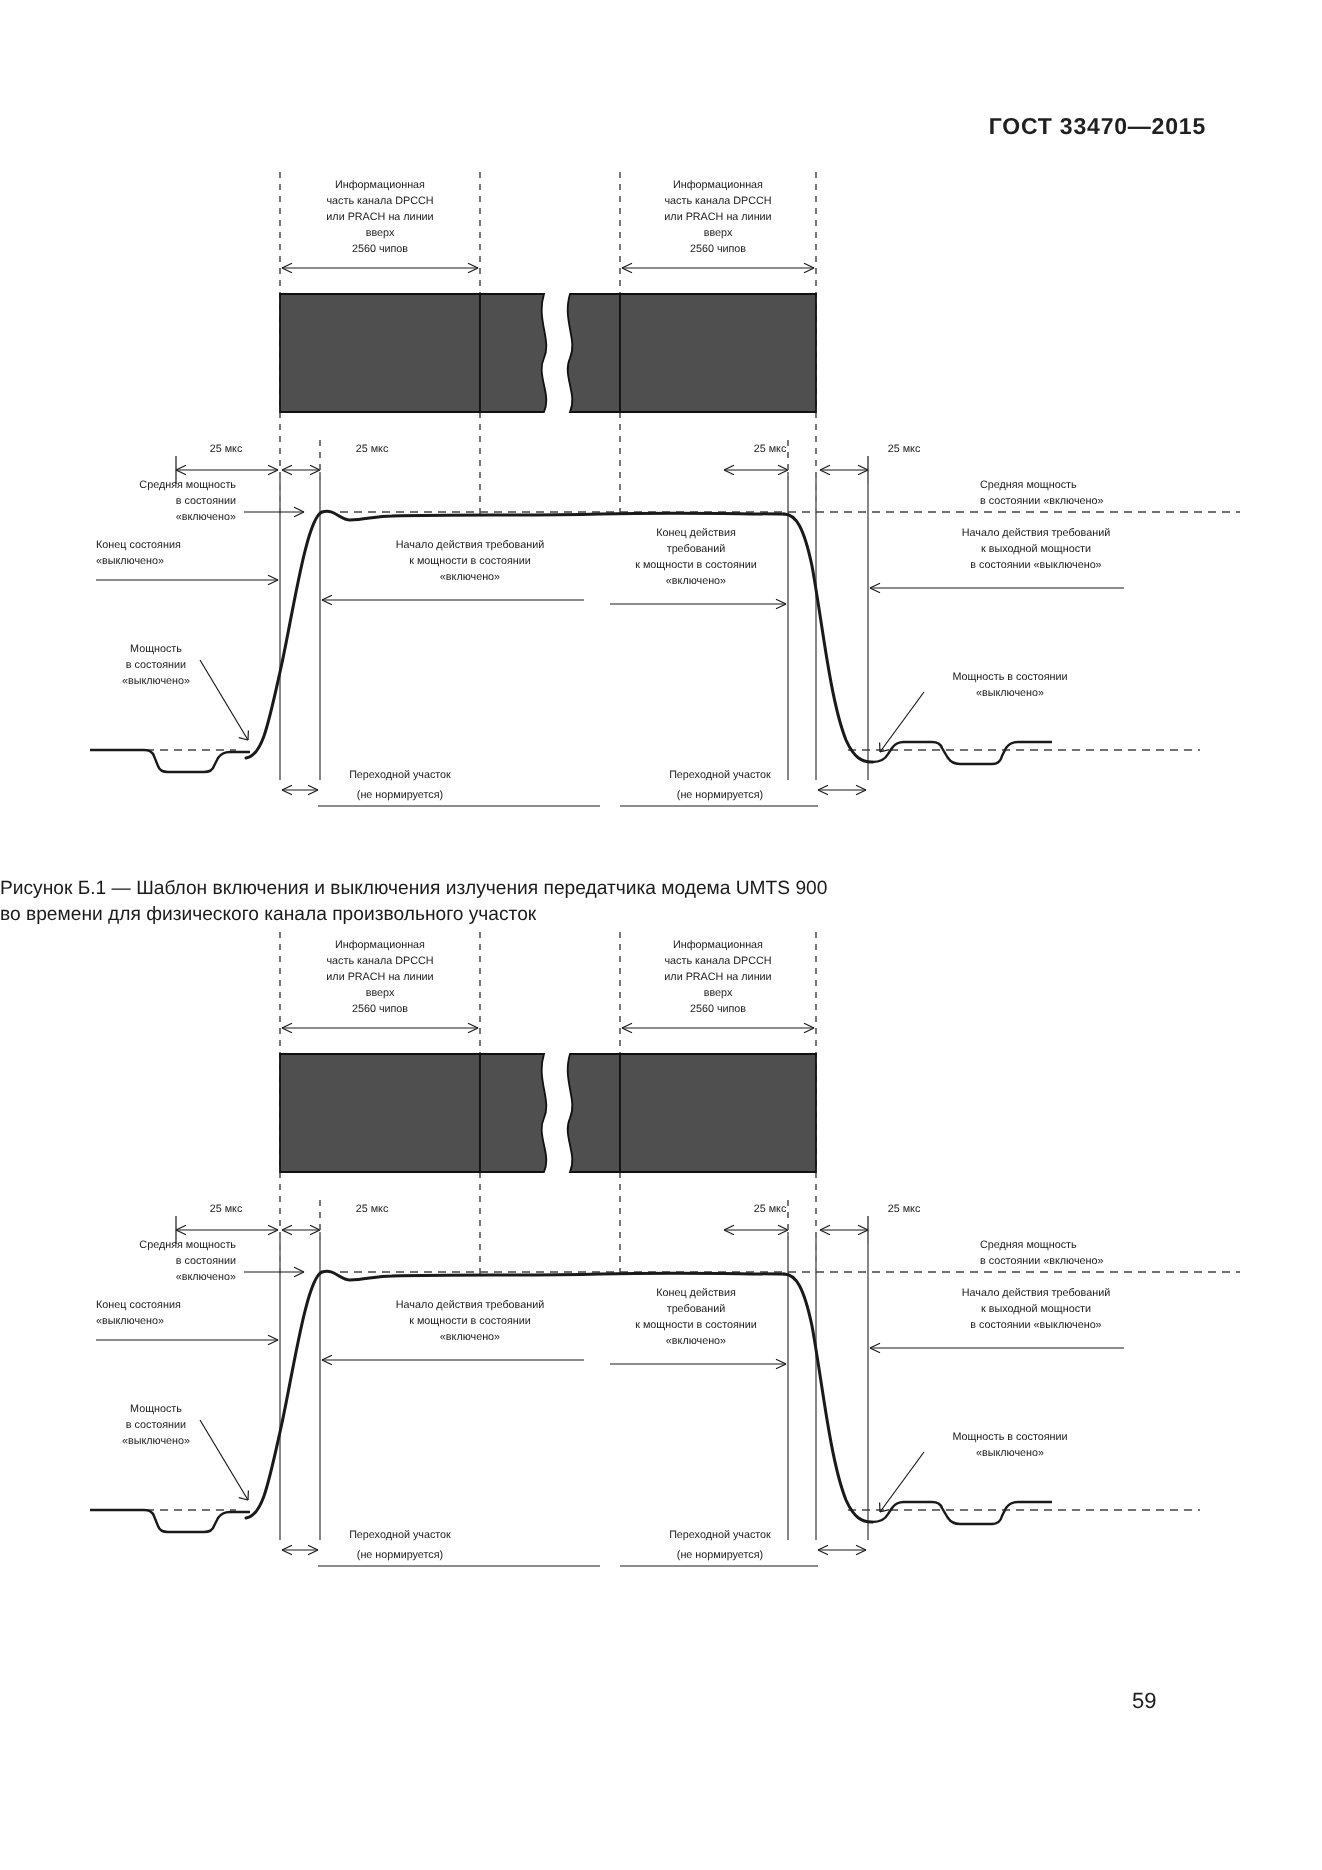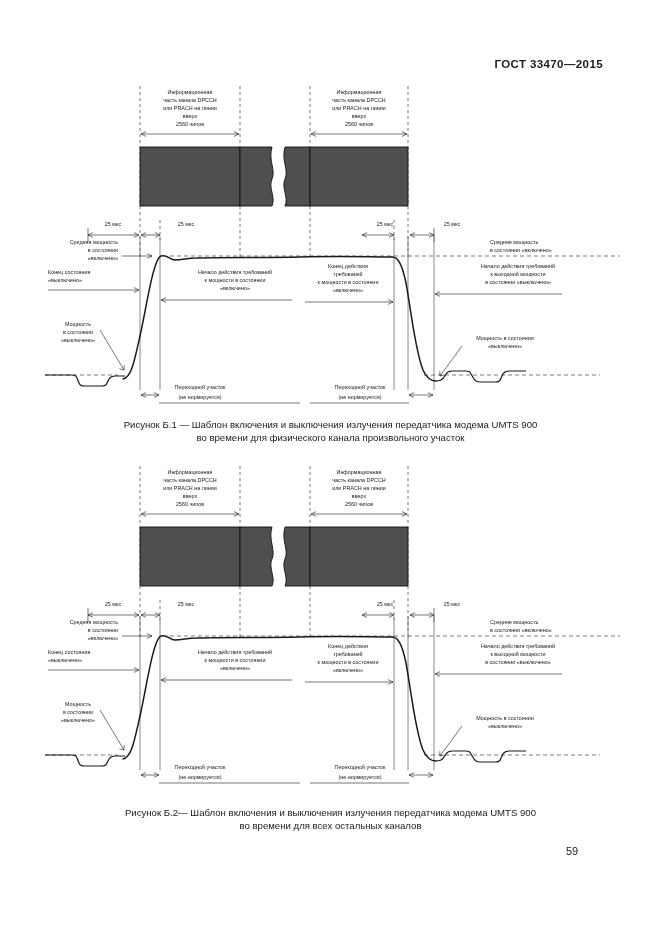--- a/index.html
+++ b/index.html
@@ -14,22 +14,22 @@
     font-size:11.5px;font-weight:bold;letter-spacing:.4px;color:#202020;
   }
   .pagenum{
     position:absolute;left:566px;top:845px;
     font-size:11px;color:#202020;
   }
   .figwrap{position:absolute;left:0;width:661px;}
   #fig1{top:78px;height:340px;}
   #fig2{top:458px;height:340px;}
   .cap{
-    position:absolute;left:0;width:661px;text-align:center;
-    font-size:9.6px;line-height:13px;color:#1a1a1a;
+    position:absolute;left:0;width:661px;text-align:left;
+    font-size:9.6px;line-height:13px;color:#1a1a1a;margin-top:20px;
   }
   #cap1{top:418px;}
   #cap2{top:806px;}
   svg{display:block;}
   .lbl{font-family:"Liberation Sans","DejaVu Sans",sans-serif;font-size:5.4px;fill:#1a1a1a;}
   .lbl-c{text-anchor:middle;}
   .lbl-e{text-anchor:end;}
   .lbl-s{text-anchor:start;}
   .ln{stroke:#1a1a1a;fill:none;}
   .thin{stroke-width:.6;}
@@ -370,19 +370,15 @@
         <text class="lbl lbl-c" x="360" y="311">Переходной участок</text>
         <text class="lbl lbl-c" x="360" y="321">(не нормируется)</text>
         <line class="ln thin" x1="409" y1="317" x2="433" y2="317"></line>
         <path class="ln thin" d="M409 317 l5 -2.4 M409 317 l5 2.4"></path>
         <path class="ln thin" d="M433 317 l-5 -2.4 M433 317 l-5 2.4"></path>
         <line class="ln thin" x1="310" y1="325" x2="409" y2="325"></line>
       </g>
     </svg>
   </div>
 
-  <div class="cap" id="cap2">
-    <div>Рисунок Б.2— Шаблон включения и выключения излучения передатчика модема UMTS 900</div>
-    <div>во времени для всех остальных каналов</div>
-  </div>
 
   <div class="pagenum">59</div>
 </div>
 
 </body></html>

